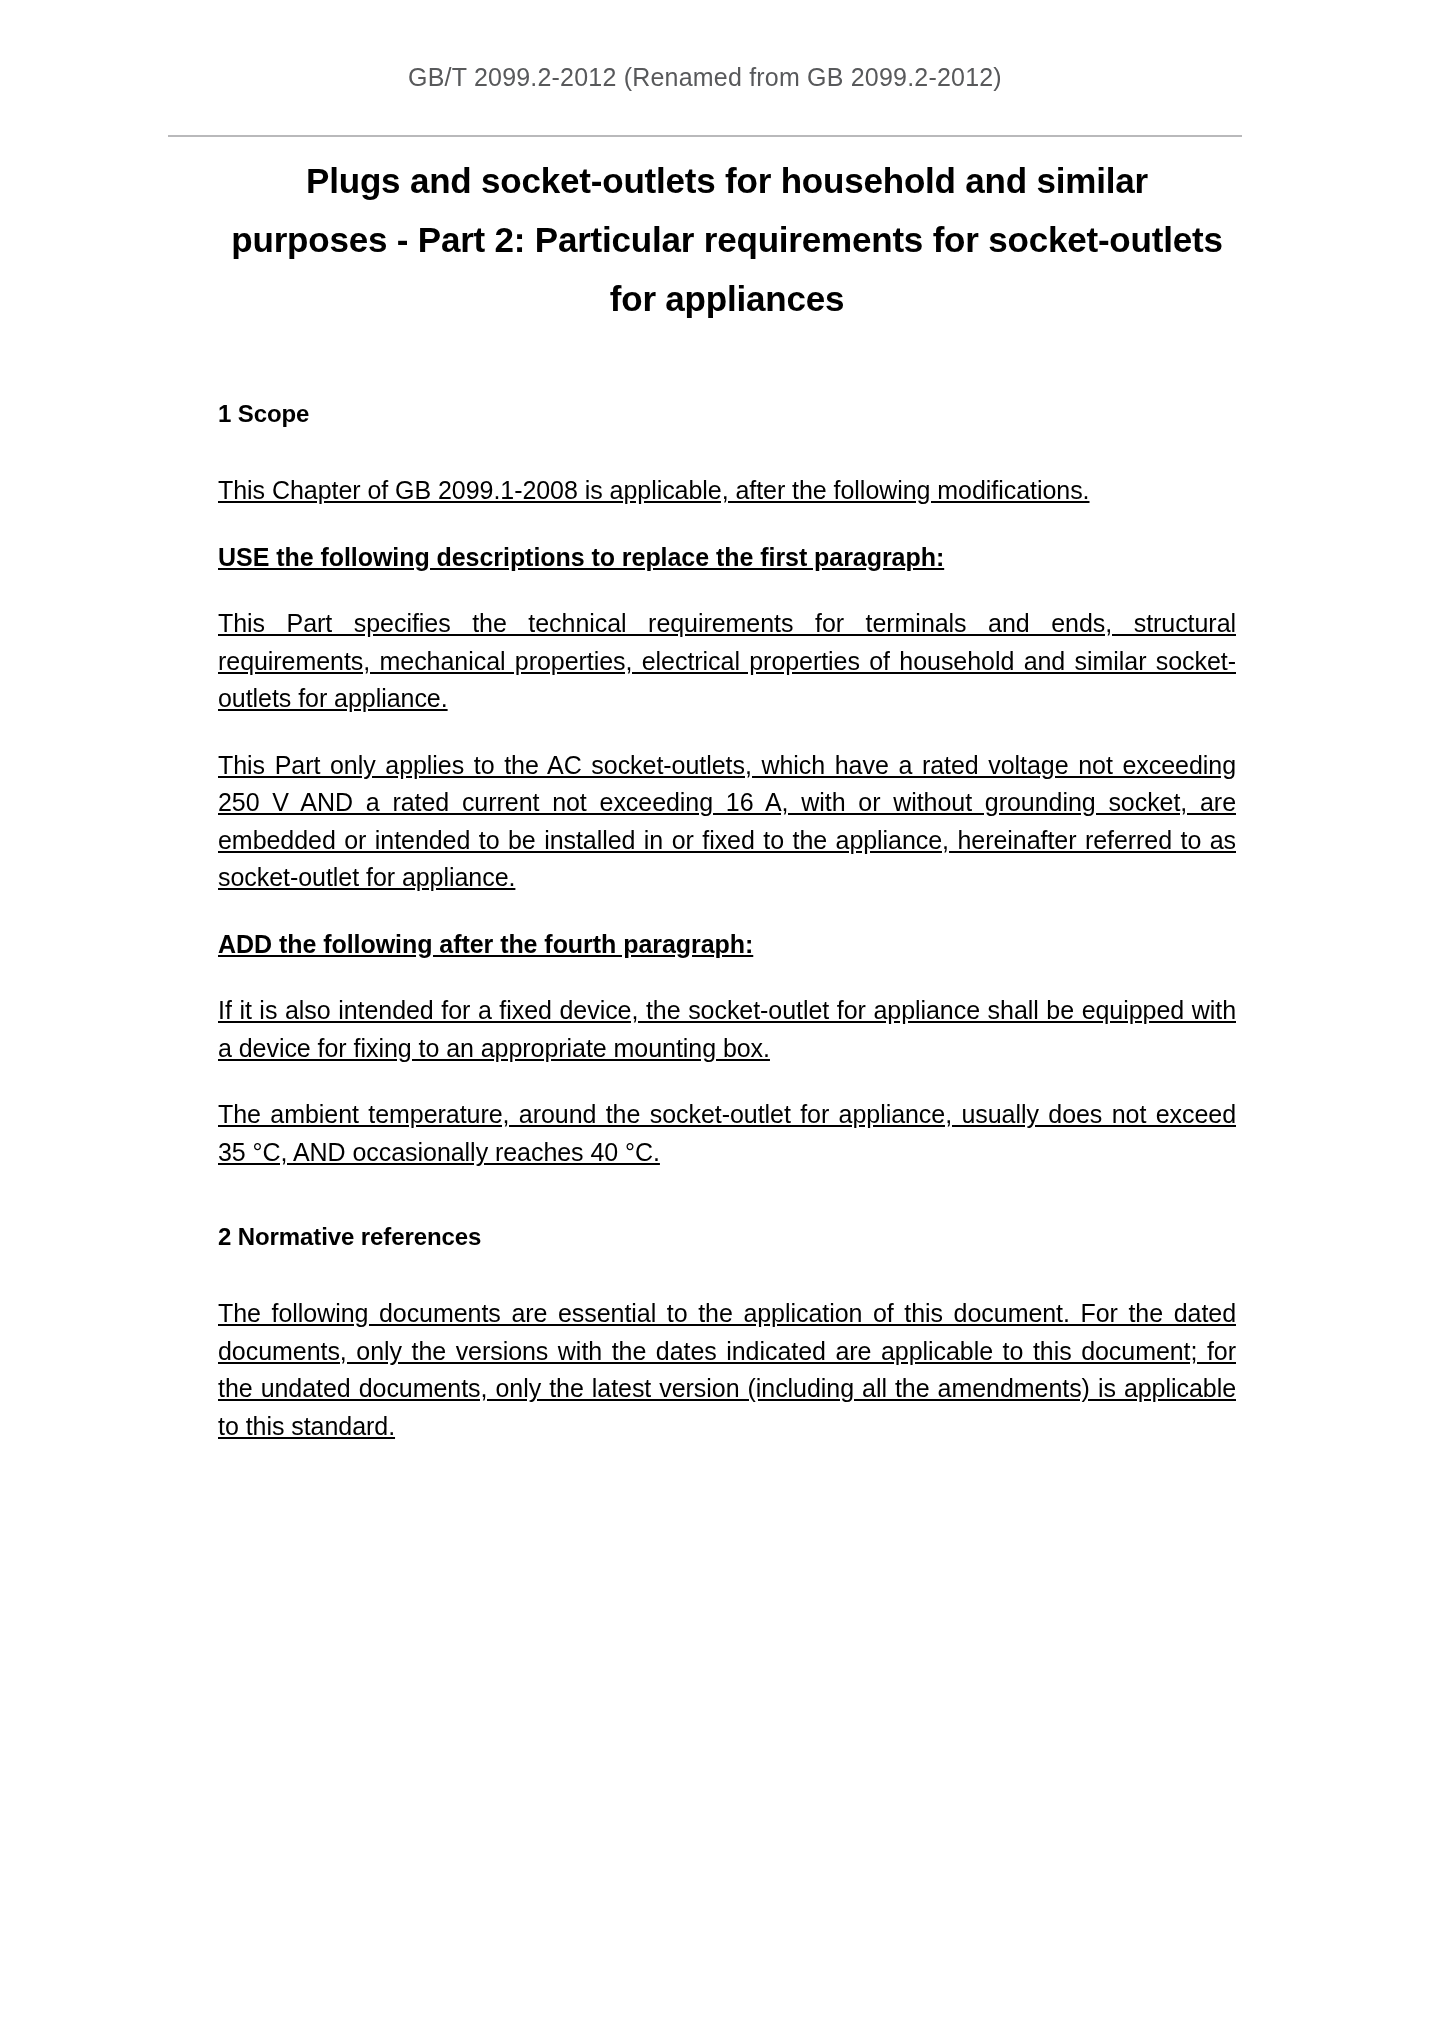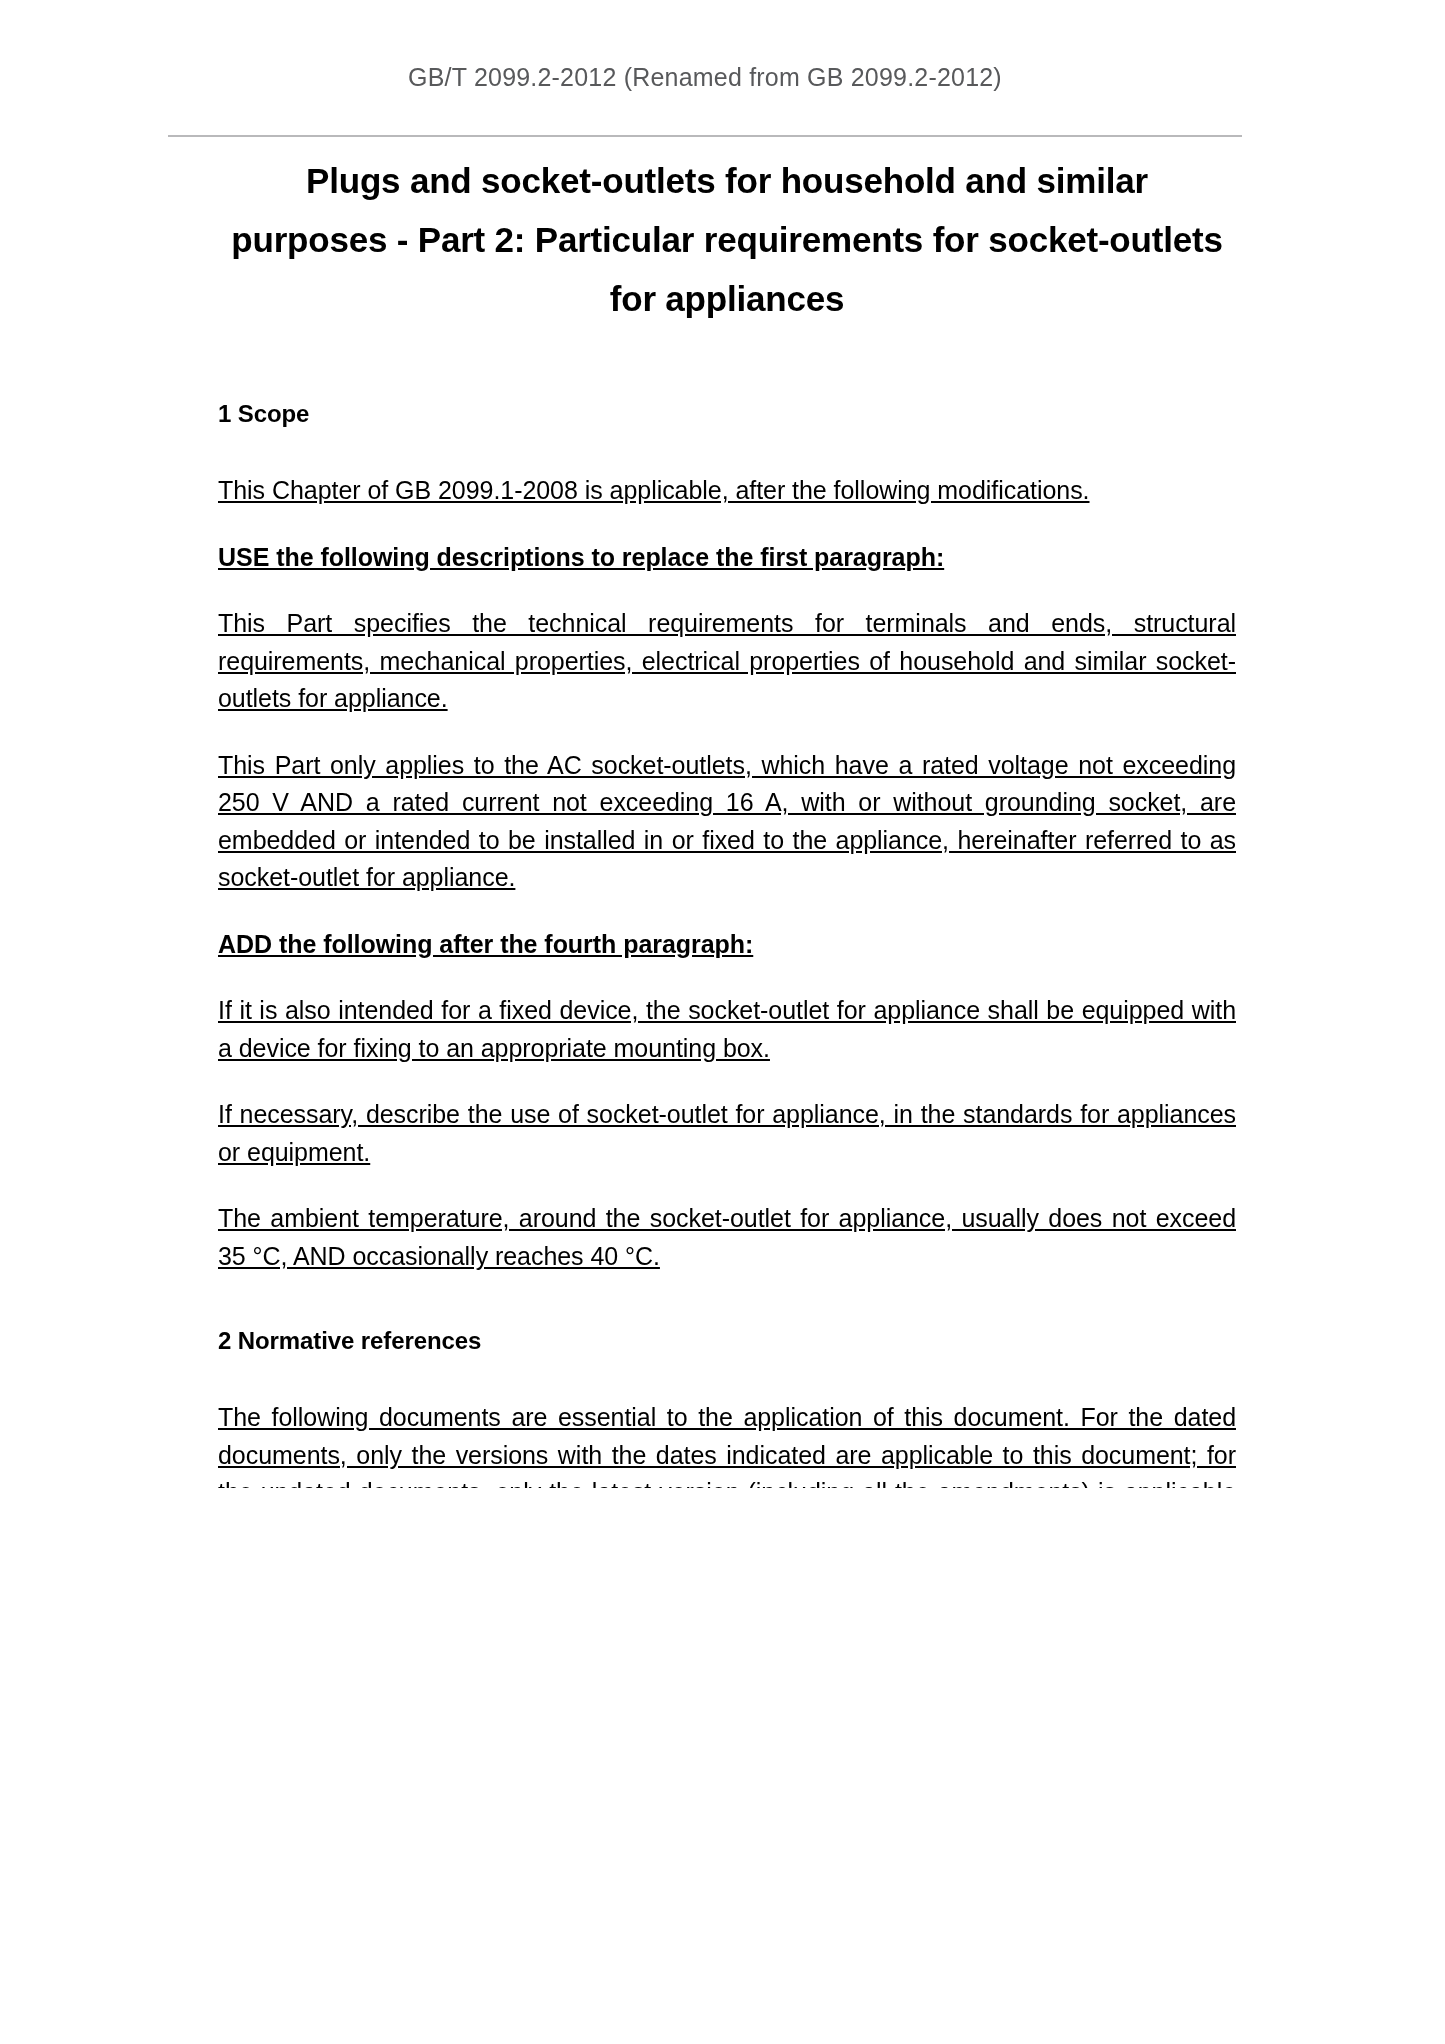--- a/index.html
+++ b/index.html
@@ -151,21 +151,20 @@
 
     <p class="body-par">This Part specifies the technical requirements for terminals and ends, structural requirements, mechanical properties, electrical properties of household and similar socket-outlets for appliance.</p>
 
     <p class="body-par">This Part only applies to the AC socket-outlets, which have a rated voltage not exceeding 250 V AND a rated current not exceeding 16 A, with or without grounding socket, are embedded or intended to be installed in or fixed to the appliance, hereinafter referred to as socket-outlet for appliance.</p>
 
     <p class="body-par strong nojust">ADD the following after the fourth paragraph:</p>
 
     <p class="body-par">If it is also intended for a fixed device, the socket-outlet for appliance shall be equipped with a device for fixing to an appropriate mounting box.</p>
 
 
-    <p class="body-par">If necessary, describe the use of socket-outlet for appliance, in the standards for appliances or equipment.</p>
 
     <p class="body-par">The ambient temperature, around the socket-outlet for appliance, usually does not exceed 35 °C, AND occasionally reaches 40 °C.</p>
 
     <h2 class="h1 normrefs">2 Normative references</h2>
 
     <p class="body-par">The following documents are essential to the application of this document. For the dated documents, only the versions with the dates indicated are applicable to this document; for the undated documents, only the latest version (including all the amendments) is applicable to this standard.</p>
 
   </div>
 
   <div class="footer-rule"></div>

